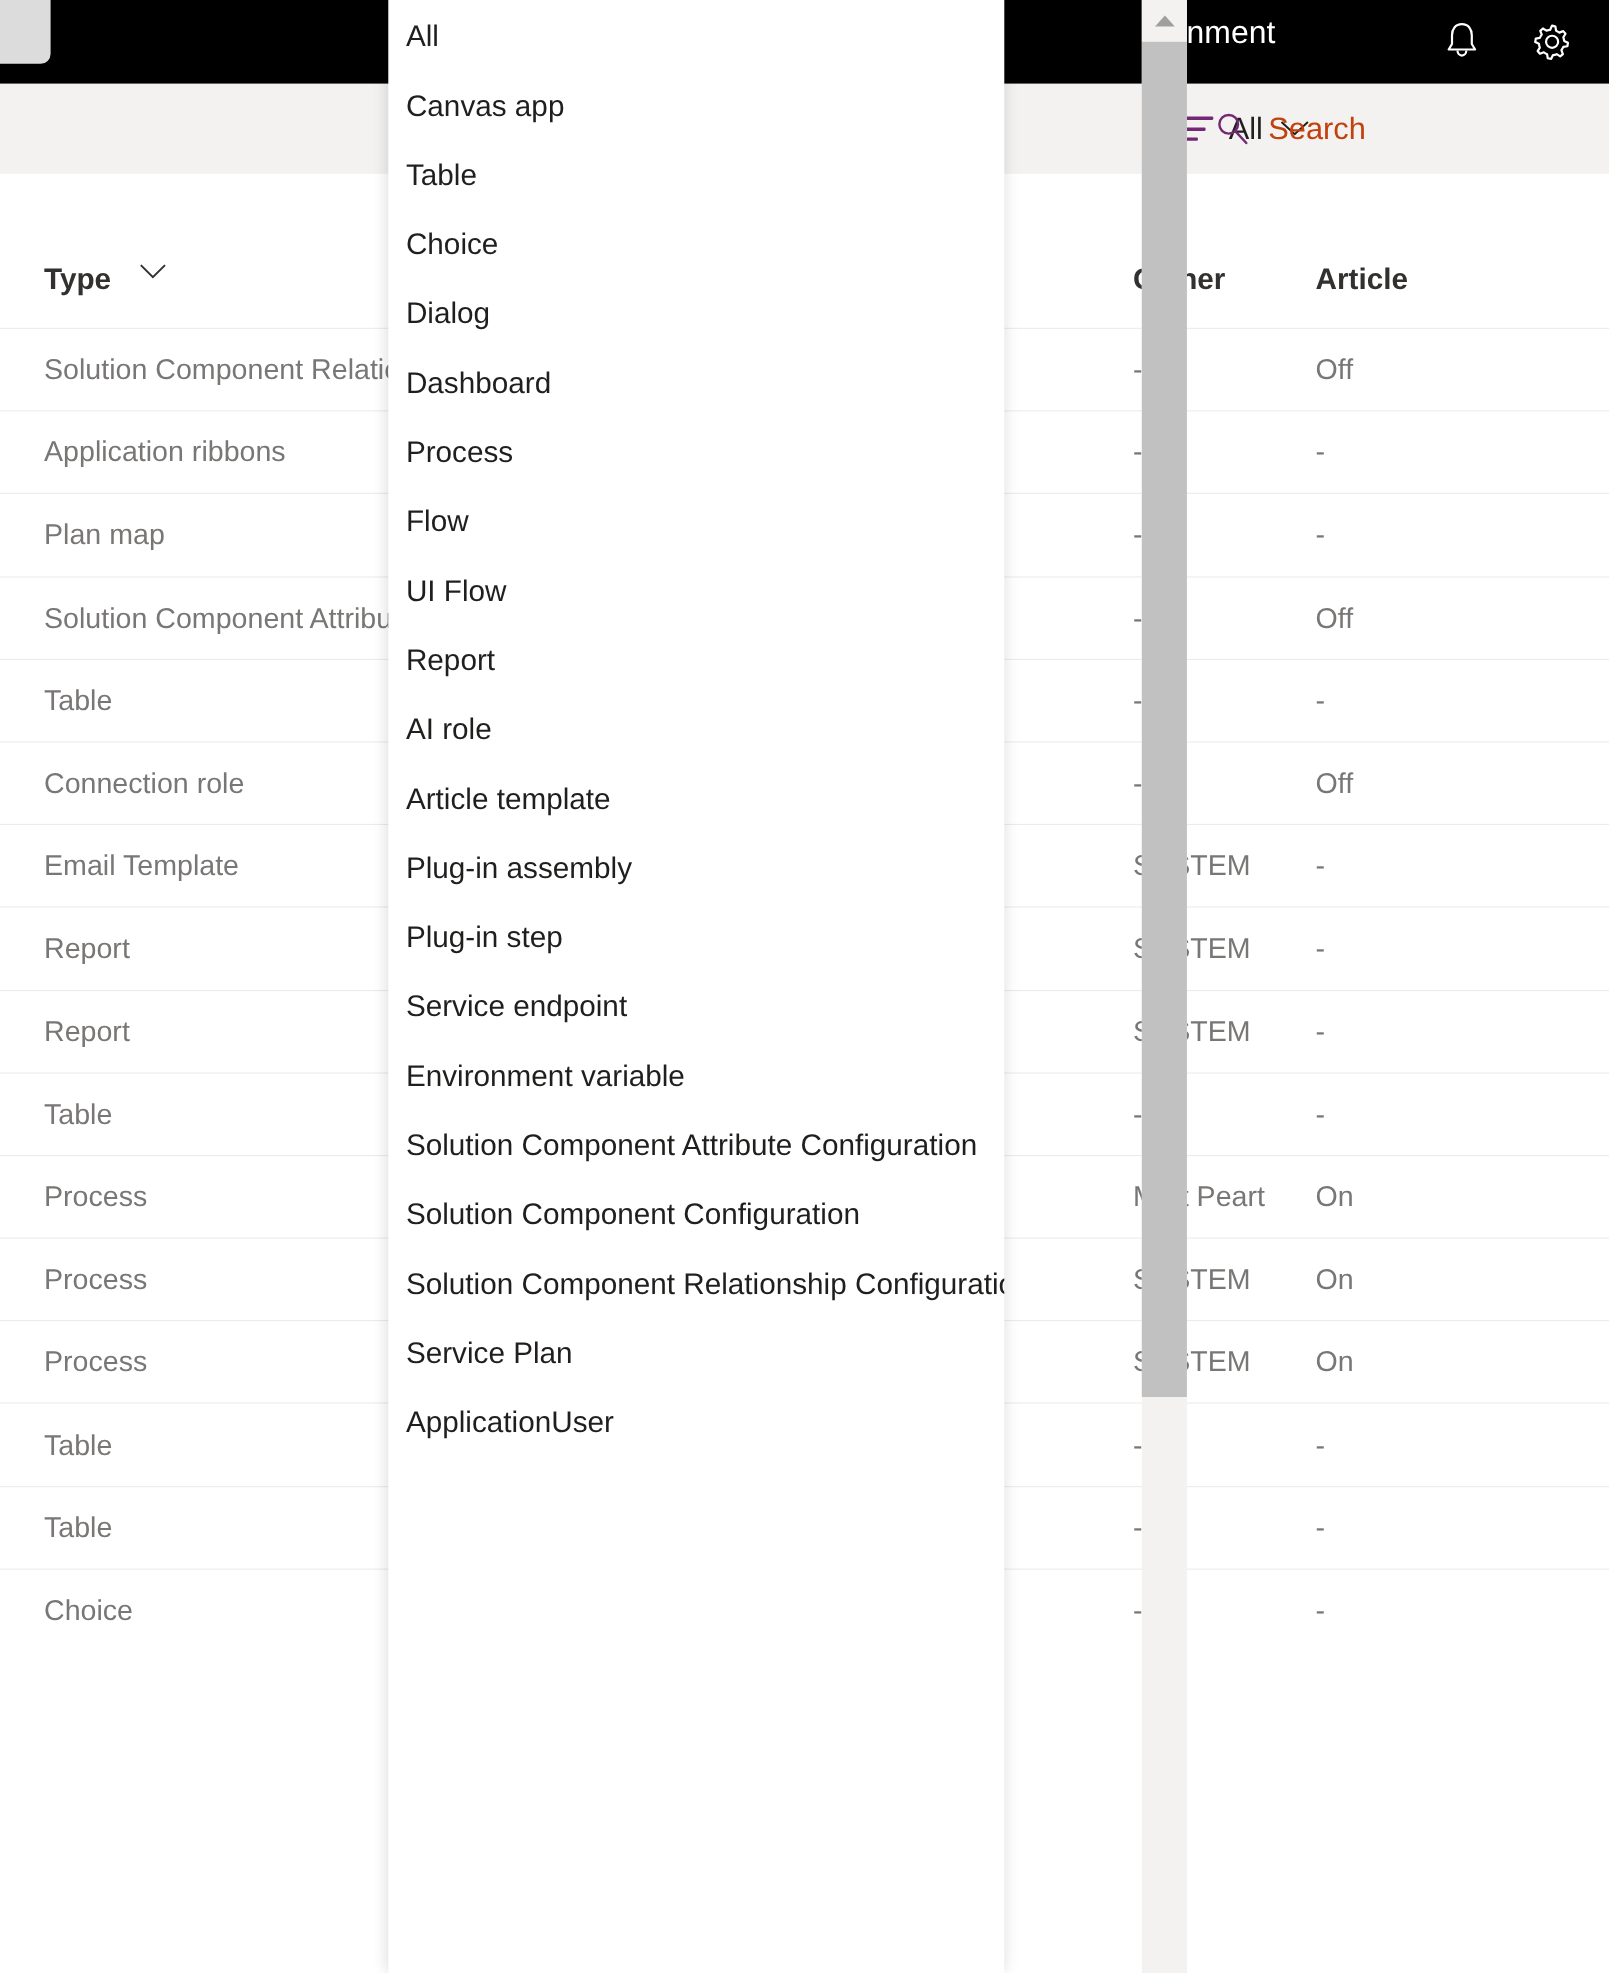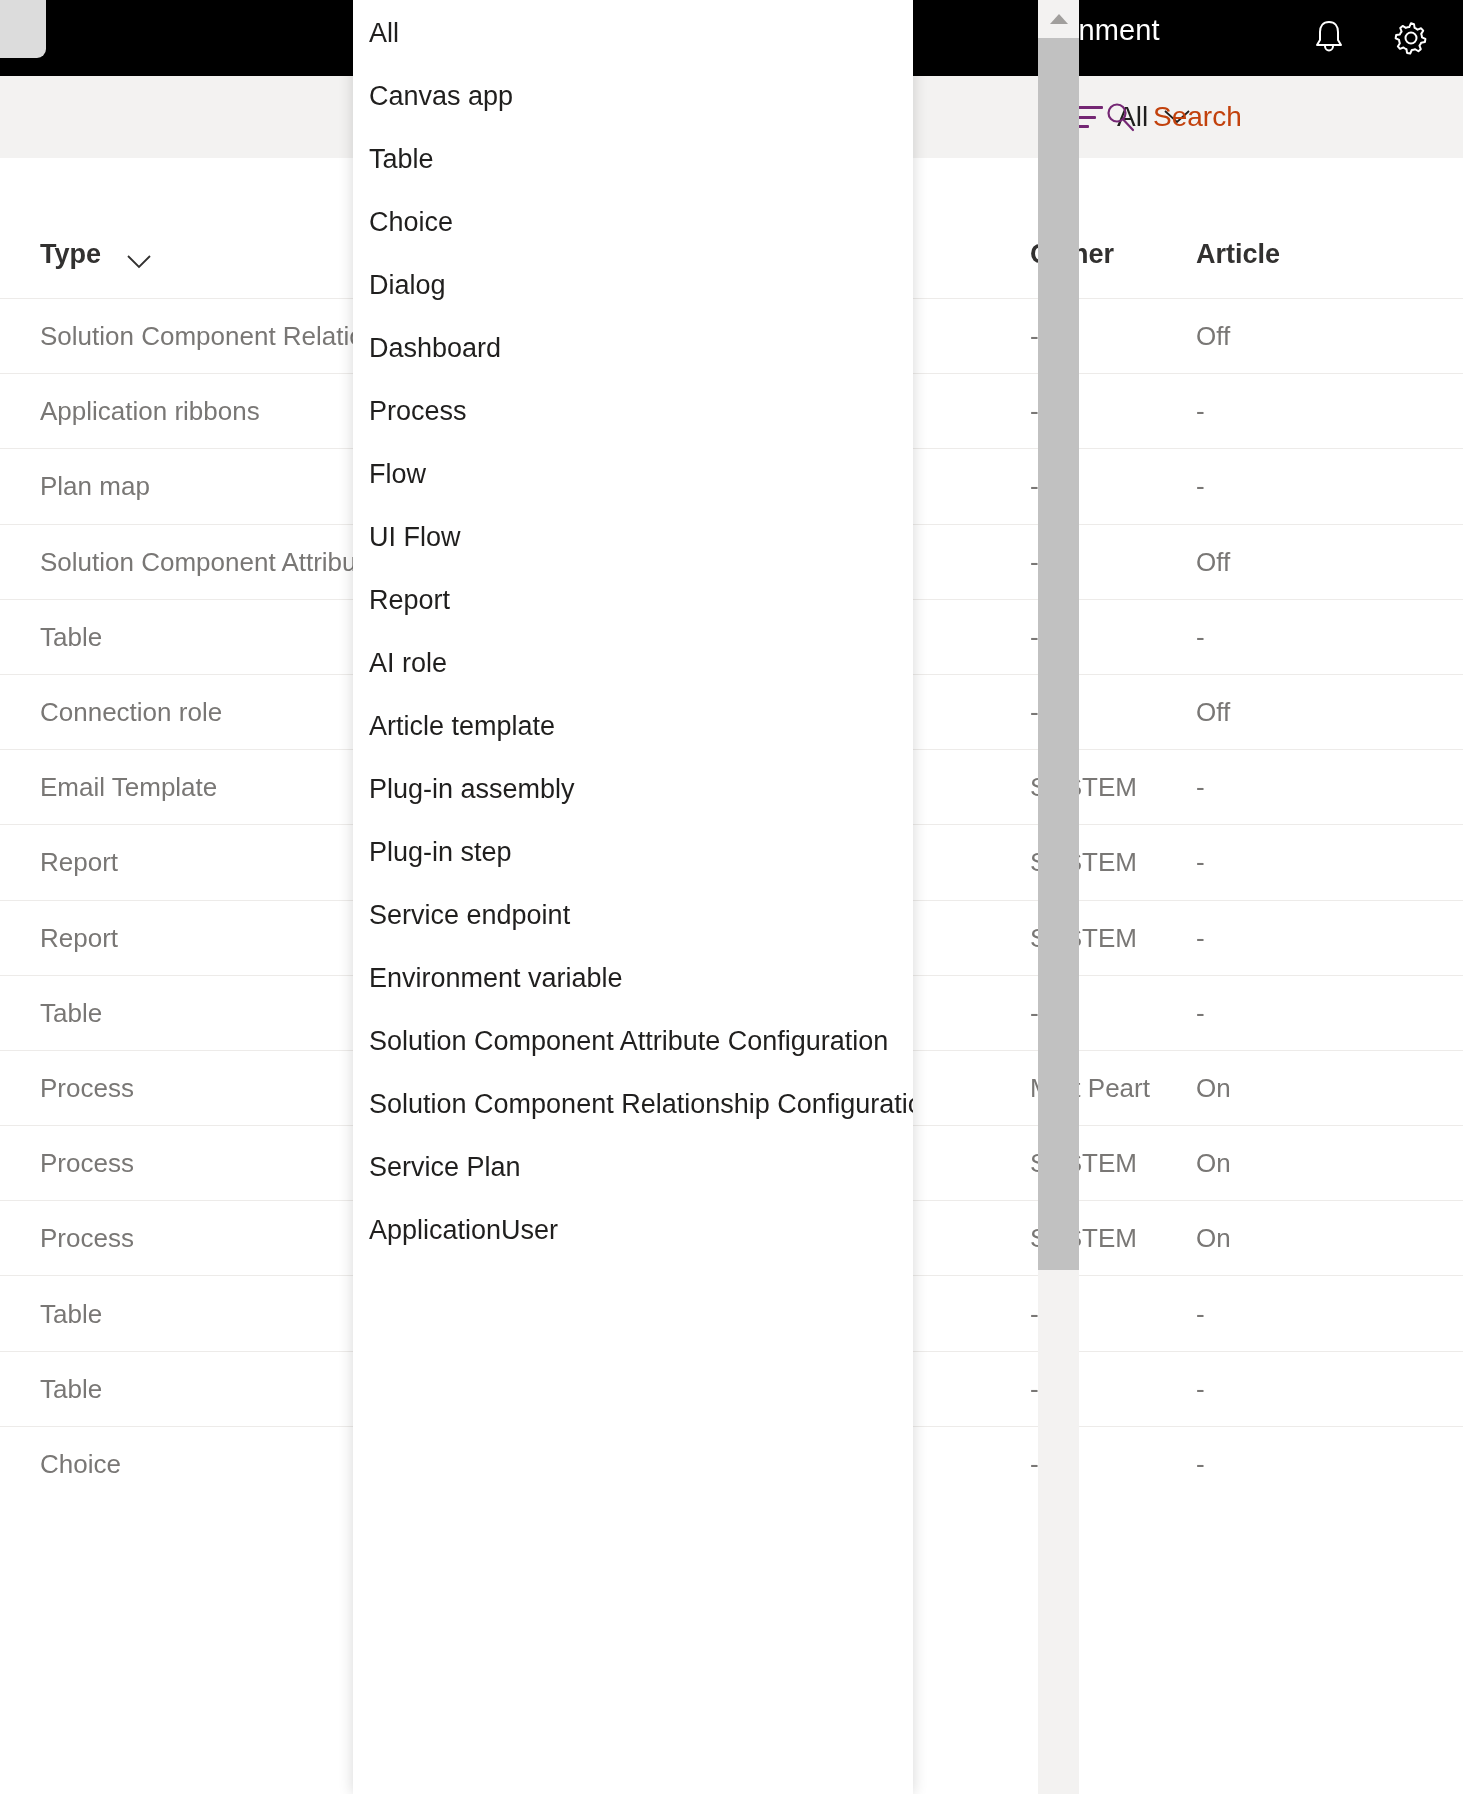--- a/index.html
+++ b/index.html
@@ -115,21 +115,21 @@
   .grid-head {
     position: relative;
     height: 140px;
   }
   .grid-head .col {
     position: absolute;
     bottom: 28px;
     font-size: 27px;
     font-weight: 600;
     color: #323130;
-    display: flex; align-items: flex-end; gap: 12px;
+    display: flex; align-items: flex-start; gap: 12px;
   }
   .grid-head .col-type { left: 40px; }
   .grid-head .col-owner { left: 1030px; }
   .grid-head .col-status { left: 1196px; }
   .head-chev { margin-left: 14px; color: #323130; display:flex; align-items:center; }
 
   .row {
     position: relative;
     height: 75.2px;
     border-top: 1px solid #edebe9;
@@ -356,20 +356,21 @@
         <div class="dd-item">Flow</div>
         <div class="dd-item">UI Flow</div>
         <div class="dd-item">Report</div>
         <div class="dd-item">AI role</div>
         <div class="dd-item">Article template</div>
         <div class="dd-item">Plug-in assembly</div>
         <div class="dd-item">Plug-in step</div>
         <div class="dd-item">Service endpoint</div>
         <div class="dd-item">Environment variable</div>
         <div class="dd-item">Solution Component Attribute Configuration</div>
+        <div class="dd-item">Solution Component Configuration</div>
         <div class="dd-item">Solution Component Relationship Configuration</div>
         <div class="dd-item">Service Plan</div>
         <div class="dd-item">ApplicationUser</div>
       </div>
   </div>
 
   <div class="dd-scroll">
     <div class="dd-scroll-up">
       <svg width="22" height="14" viewBox="0 0 22 14">
           <path d="M11 2 L20 12 L2 12 Z" fill="#a19f9d"></path>

